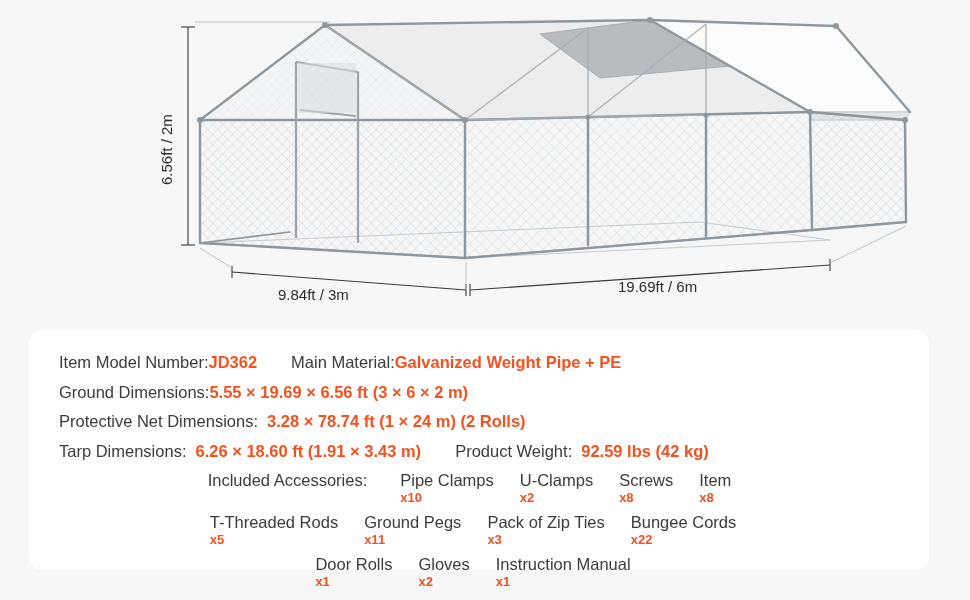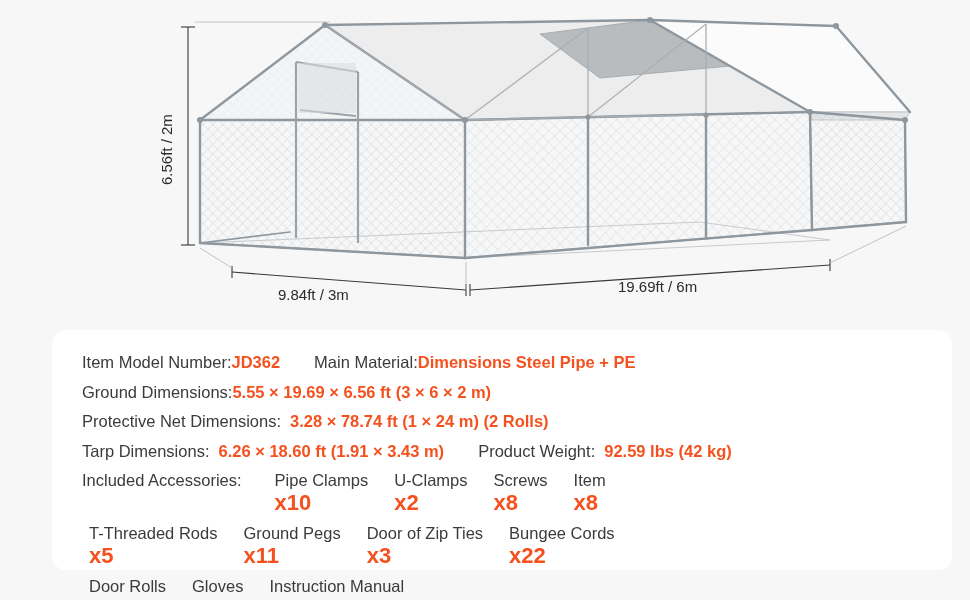--- a/index.html
+++ b/index.html
@@ -27,21 +27,21 @@
     width: 970px;
     height: 322px;
   }
   #diagram svg {
     display: block;
   }
 
   
   #spec-card {
     position: absolute;
-    left: 52px;
+    left: 29px;
     top: 330px;
     width: 900px;
     height: 240px;
     background: #ffffff;
     border-radius: 14px;
     box-sizing: border-box;
     padding: 22px 30px 0 30px;
   }
   .spec-line {
     display: flex;
@@ -63,35 +63,36 @@
     text-align: center;
   }
   .gap-lg { display: inline-block; width: 34px; }
   .gap-sm { display: inline-block; width: 9px; }
 
   .acc-row {
     display: flex;
     align-items: baseline;
     flex-wrap: wrap;
     margin-bottom: 8px;
+    justify-content: center;
   }
   .acc-item {
     display: flex;
     align-items: baseline;
     margin-right: 26px;
     white-space: nowrap;
     flex-direction: column;
   }
   .acc-name {
     color: #3b3b3b;
     font-size: 16.5px;
   }
   .acc-qty {
     color: #f4511e;
-    font-size: 22px;
+    font-size: 13px;
     font-weight: bold;
     margin-left: 7px;
   }
   .acc-head {
     color: #3b3b3b;
     font-size: 16.5px;
     margin-right: 26px;
   }
 
   
@@ -227,21 +228,21 @@
     </svg>
   </div>
 
   <div id="spec-card">
 
     <div class="spec-line">
       <span class="lbl">Item Model Number:</span>
       <span class="val">JD362</span>
       <span class="gap-lg"></span>
       <span class="lbl">Main Material:</span>
-      <span class="val">Dimensions Steel Pipe + PE</span>
+      <span class="val">Galvanized Weight Pipe + PE</span>
     </div>
 
     <div class="spec-line">
       <span class="lbl">Ground Dimensions:</span>
       <span class="val">5.55 × 19.69 × 6.56 ft (3 × 6 × 2 m)</span>
     </div>
 
     <div class="spec-line">
       <span class="lbl">Protective Net Dimensions:</span>
       <span class="gap-sm"></span>
@@ -281,21 +282,21 @@
     <div class="acc-row">
       <span class="acc-item">
         <span class="acc-name">T-Threaded Rods</span>
         <span class="acc-qty">x5</span>
       </span>
       <span class="acc-item">
         <span class="acc-name">Ground Pegs</span>
         <span class="acc-qty">x11</span>
       </span>
       <span class="acc-item">
-        <span class="acc-name">Door of Zip Ties</span>
+        <span class="acc-name">Pack of Zip Ties</span>
         <span class="acc-qty">x3</span>
       </span>
       <span class="acc-item">
         <span class="acc-name">Bungee Cords</span>
         <span class="acc-qty">x22</span>
       </span>
     </div>
 
     <div class="acc-row">
       <span class="acc-item">

